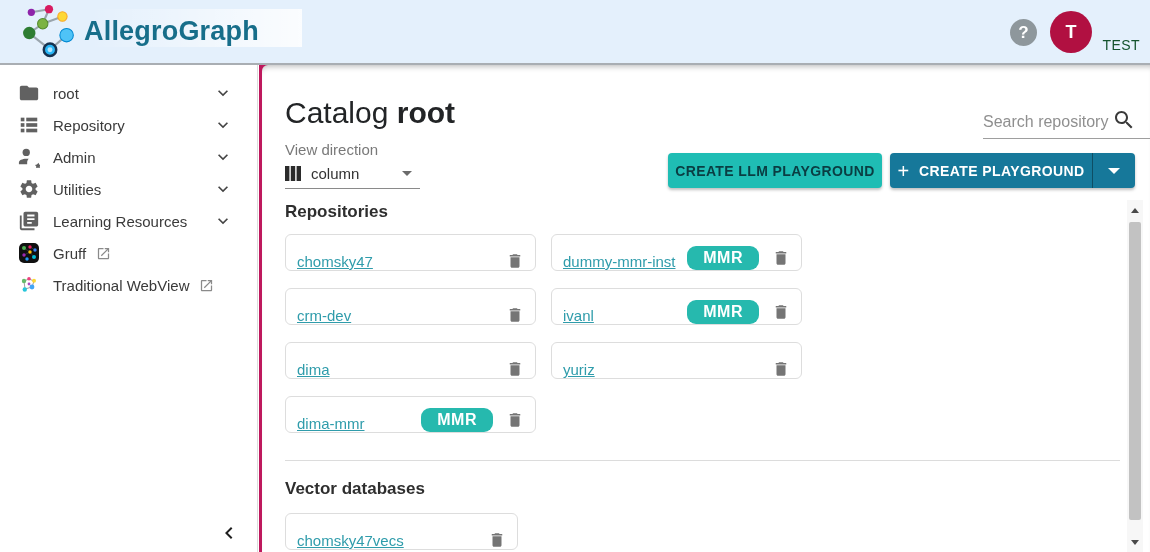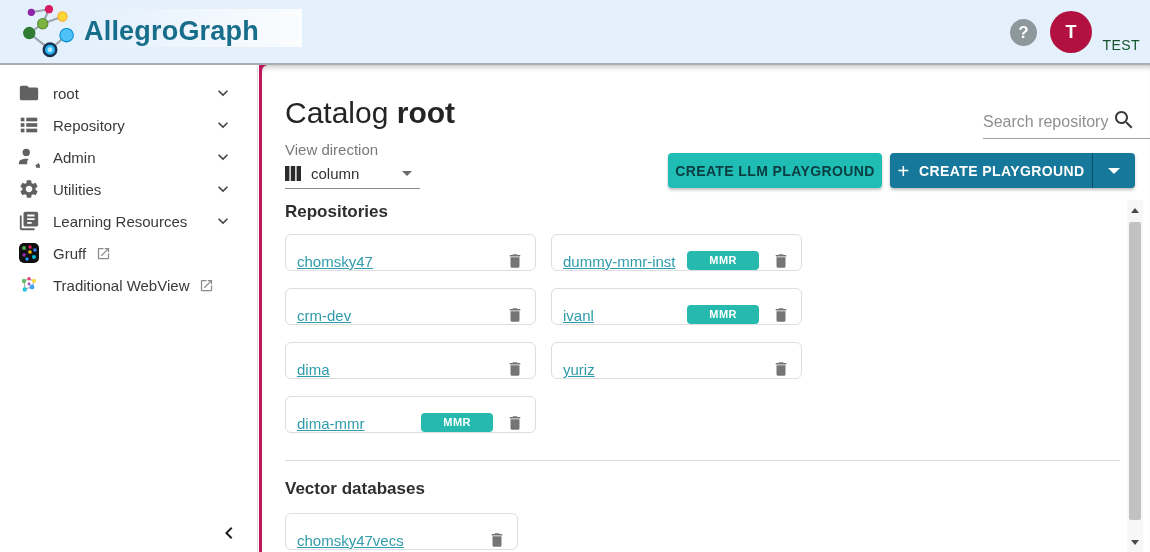--- a/index.html
+++ b/index.html
@@ -79,22 +79,22 @@
   .h-repos { margin:2px 0 12px 0; }
   .h-vecs  { margin:18px 0 14px 0; }
 
   .repo-grid { display:grid; grid-template-columns:251px 251px; grid-auto-flow:column;
                grid-template-rows:repeat(4, 37px); column-gap:15px; row-gap:17px; }
   .vec-grid  { display:grid; grid-template-columns:233px; grid-template-rows:37px; }
   .repo-card { border:1px solid #dddddd; border-radius:6px; display:flex; align-items:flex-end;
                padding:0 11px; background:#ffffff; }
   .repo-link { font-size:15px; color:#2f9cab; text-decoration:underline; cursor:pointer; white-space:nowrap; }
   .card-right { margin-left:auto; display:flex; align-items:center; gap:13px; }
-  .mmr-badge { background:#26b9ae; color:#ffffff; font-size:11px; font-weight:700; letter-spacing:0.5px;
-               padding:4px 22px; border-radius:4px; line-height:1; }
+  .mmr-badge { background:#26b9ae; color:#ffffff; font-size:16px; font-weight:700; letter-spacing:0.5px;
+               padding:4px 16px; border-radius:9px; line-height:1; }
   .trash { display:flex; cursor:pointer; }
 
   .divider { border-top:1px solid #dcdcdc; margin-top:27px; }
 
   
   .scrollbar { position:absolute; right:7px; top:135px; bottom:0; width:16px; background:#f7f7f7; }
   .sb-arrow { position:absolute; left:0; width:16px; height:16px; display:flex;
               align-items:center; justify-content:center; cursor:pointer; }
   .sb-arrow.up { top:2px; }
   .sb-arrow.down { bottom:2px; }

